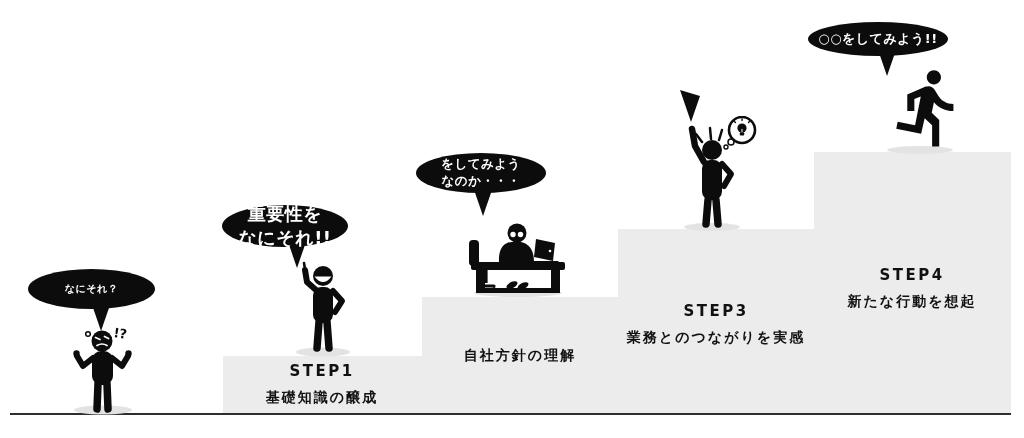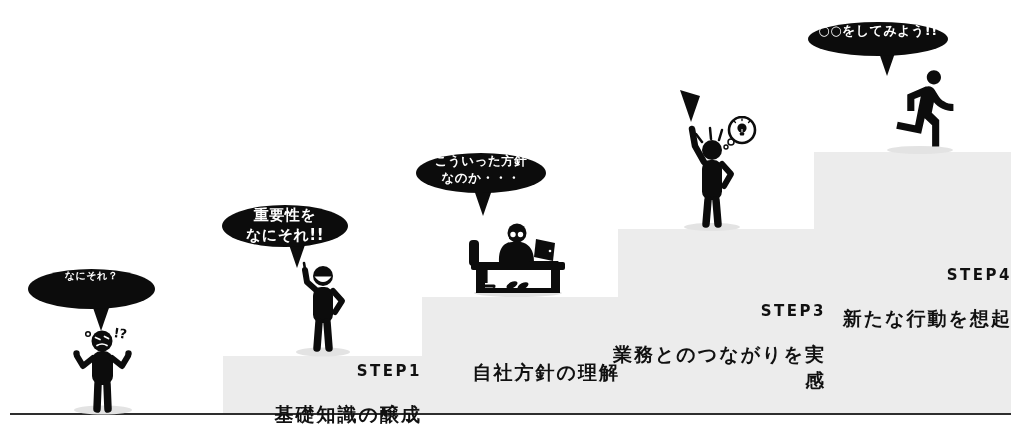--- a/index.html
+++ b/index.html
@@ -2,26 +2,26 @@
 <html><head>
 <meta charset="utf-8">
 <style>
   html,body{margin:0;padding:0;background:#fff;}
   .canvas{
     position:relative;width:1024px;height:438px;background:#ffffff;overflow:hidden;
     font-family:"DejaVu Sans","Liberation Sans",sans-serif;
   }
   .step-block{position:absolute;background:#ececec;}
   .ground-line{position:absolute;left:10px;top:413px;width:1001px;height:2px;background:#2e2e2e;}
-  .step-label{position:absolute;text-align:right;color:#111;font-weight:bold;}
+  .step-label{position:absolute;text-align:center;color:#111;font-weight:bold;}
   .step-name{font-size:15px;letter-spacing:2.5px;}
-  .step-caption{font-size:19px;letter-spacing:2px;margin-top:22px;}
+  .step-caption{font-size:14px;letter-spacing:2px;margin-top:9px;}
   .bubble{
     position:absolute;background:#0c0c0c;border-radius:50%;color:#fff;font-weight:bold;
-    display:flex;flex-direction:column;align-items:center;justify-content:flex-start;
+    display:flex;flex-direction:column;align-items:center;justify-content:center;
     text-align:center;line-height:1.35;letter-spacing:0.5px;z-index:3;
   }
   .tail{position:absolute;z-index:2;}
   .figure{position:absolute;z-index:2;}
 </style>
 </head>
 <body>
 
 <div class="canvas">
 
@@ -48,30 +48,30 @@
     <div class="step-caption">新たな行動を想起</div>
   </div>
 
   <div class="bubble" style="left:28px;top:269px;width:127px;height:40px;font-size:10px">
     <div>なにそれ？</div>
   </div>
   <svg class="tail" style="left:86px;top:299px" width="26" height="34" viewBox="0 0 26 34">
       <polygon points="4,0 24,6 15,32" fill="#0c0c0c"></polygon>
     </svg>
 
-  <div class="bubble" style="left:222px;top:205px;width:126px;height:42px;font-size:15px">
+  <div class="bubble" style="left:222px;top:205px;width:126px;height:42px;font-size:18px">
     <div>重要性を</div>
     <div>なにそれ!!</div>
   </div>
   <svg class="tail" style="left:282px;top:236px" width="26" height="34" viewBox="0 0 26 34">
       <polygon points="4,0 24,6 15,32" fill="#0c0c0c"></polygon>
     </svg>
 
   <div class="bubble" style="left:416px;top:153px;width:130px;height:40px;font-size:12.5px">
-    <div>こういった方針</div>
+    <div>をしてみよう</div>
     <div>なのか・・・</div>
   </div>
   <svg class="tail" style="left:468px;top:184px" width="26" height="34" viewBox="0 0 26 34">
       <polygon points="4,0 24,6 15,32" fill="#0c0c0c"></polygon>
     </svg>
 
   <svg class="tail" style="left:676px;top:90px" width="26" height="34" viewBox="0 0 26 34">
       <polygon points="4,0 24,6 15,32" fill="#0c0c0c"></polygon>
     </svg>
 

